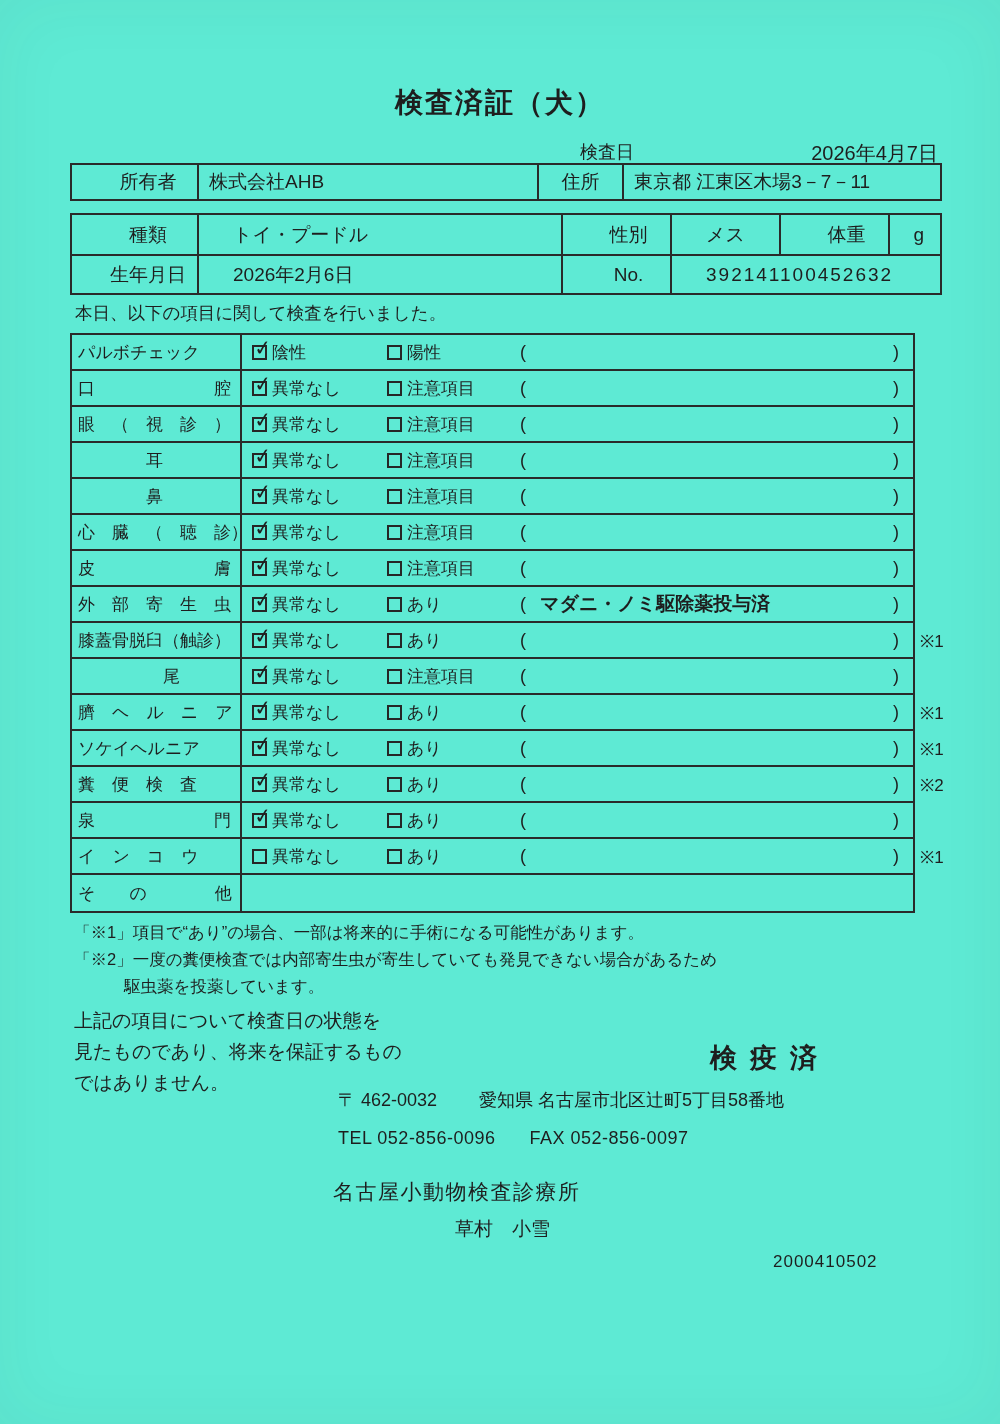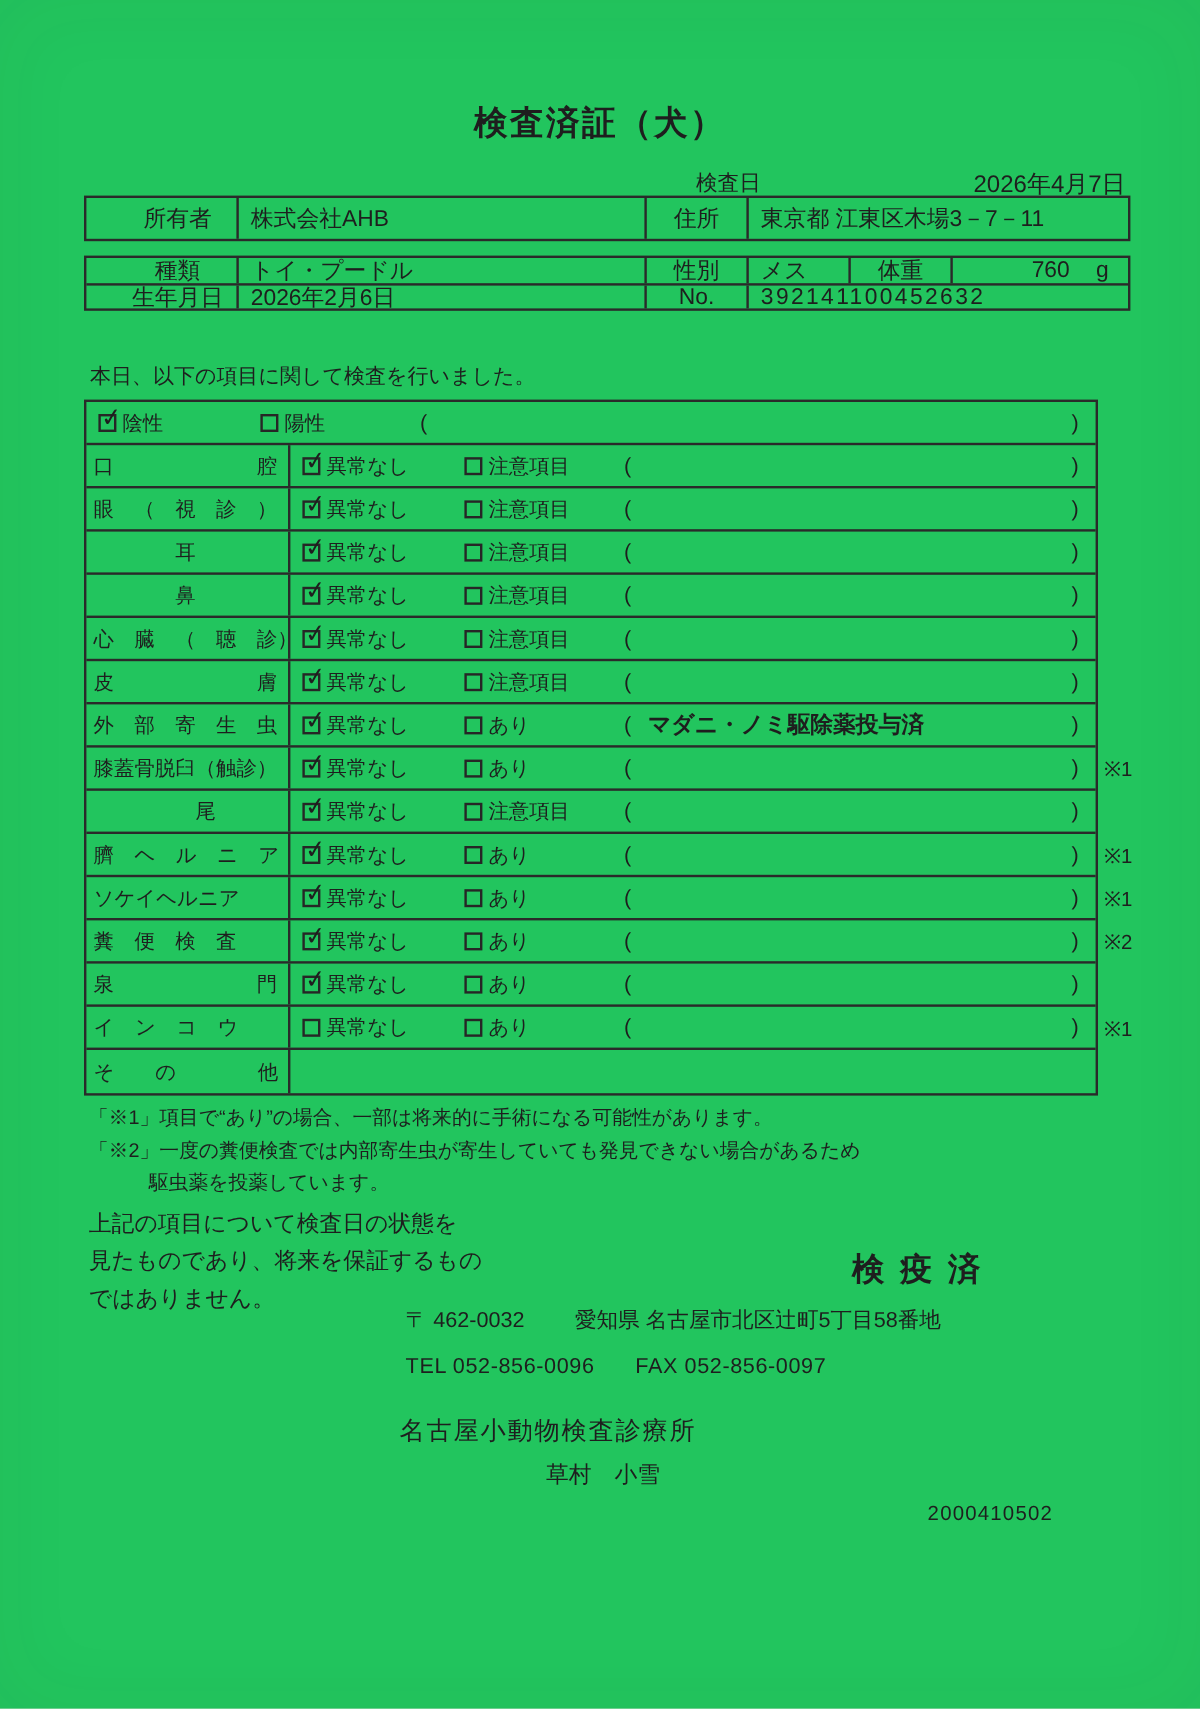--- a/index.html
+++ b/index.html
@@ -4,21 +4,21 @@
 <style>
   * { margin: 0; padding: 0; box-sizing: border-box; }
   html, body { background: #e9e7e3; }
   body { font-family: "Liberation Sans", sans-serif; color: #1e1e1e; }
 
   .page {
     position: relative;
     width: 1000px;
     height: 1424px;
     margin: 0 auto;
-    background: #22c55e;
+    background: #5eead4;
     box-shadow: inset 0 0 70px rgba(60,55,45,0.05);
     overflow: hidden;
   }
 
   .title {
     position: absolute; top: 84px; left: 0; width: 100%;
     text-align: center; font-size: 28px; font-weight: 600; letter-spacing: 2px;
   }
 
   .date-label { position: absolute; top: 140px; left: 580px; font-size: 18px; }
@@ -31,21 +31,21 @@
     display: flex; align-items: center;
     border-right: 2px solid #2a2a2a;
     padding: 0 10px; font-size: 19px; white-space: nowrap; overflow: hidden;
   }
   .cell:last-child { border-right: none; }
   .cell.lab { justify-content: center; padding: 0 4px; }
 
   #owner-table { top: 163px; }
   #owner-table .tbl-row { height: 34px; }
   #pet-table { top: 213px; }
-  #pet-table .tbl-row { height: 21px; }
+  #pet-table .tbl-row { height: 39px; gap: 24px; }
 
   .w-label { width: 100px; flex: none; margin-left: 27px; }
   .w-val1  { width: 340px; flex: none; }
   .w-lab2  { width: 85px;  flex: none; }
   .w-small { width: 85px;  flex: none; }
   .w-rest  { flex: 1; }
   .weight-cell { justify-content: flex-end; gap: 22px; padding-right: 16px; }
   .num-cell { letter-spacing: 2px; }
 
   .intro { position: absolute; left: 75px; top: 301px; font-size: 17.5px; }
@@ -140,20 +140,21 @@
       <div class="cell w-val1">2026年2月6日</div>
       <div class="cell lab w-lab2">No.</div>
       <div class="cell w-rest num-cell">392141100452632</div>
     </div>
   </div>
 
   <div class="intro">本日、以下の項目に関して検査を行いました。</div>
 
   <div class="insp-table">
       <div class="insp-row">
+      <div class="insp-item">パルボチェック</div>
       <div class="insp-opt opt1">
         <span class="checkbox checked"></span>
         <span>陰性</span>
       </div>
       <div class="insp-opt opt2">
         <span class="checkbox"></span>
         <span>陽性</span>
       </div>
       <div class="insp-paren">
         <span>(</span>

